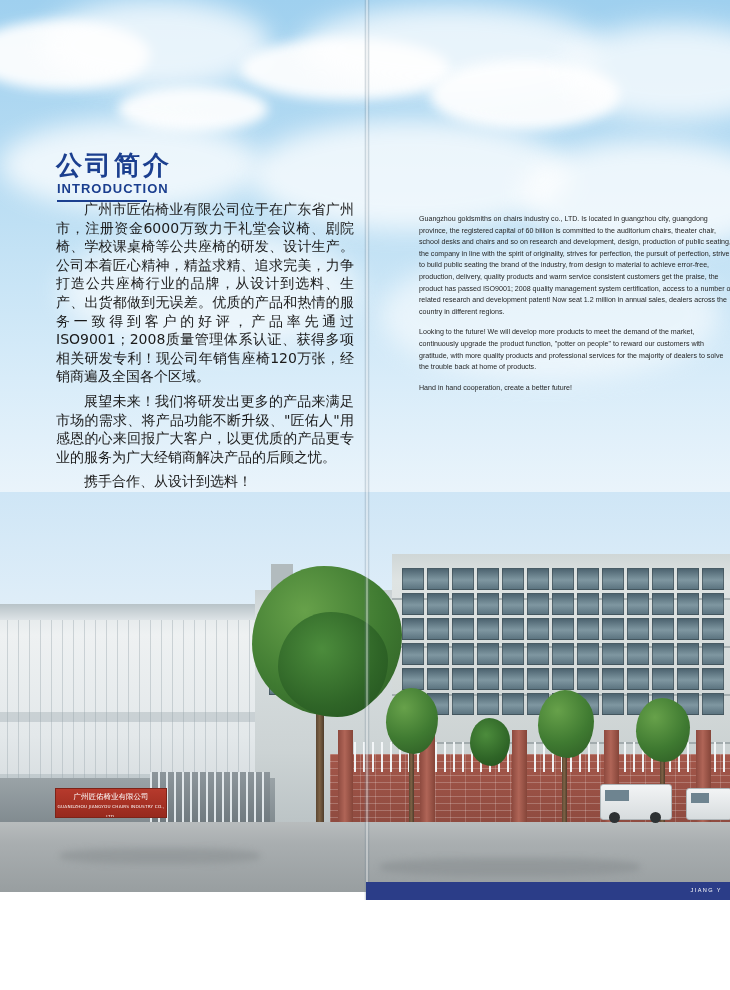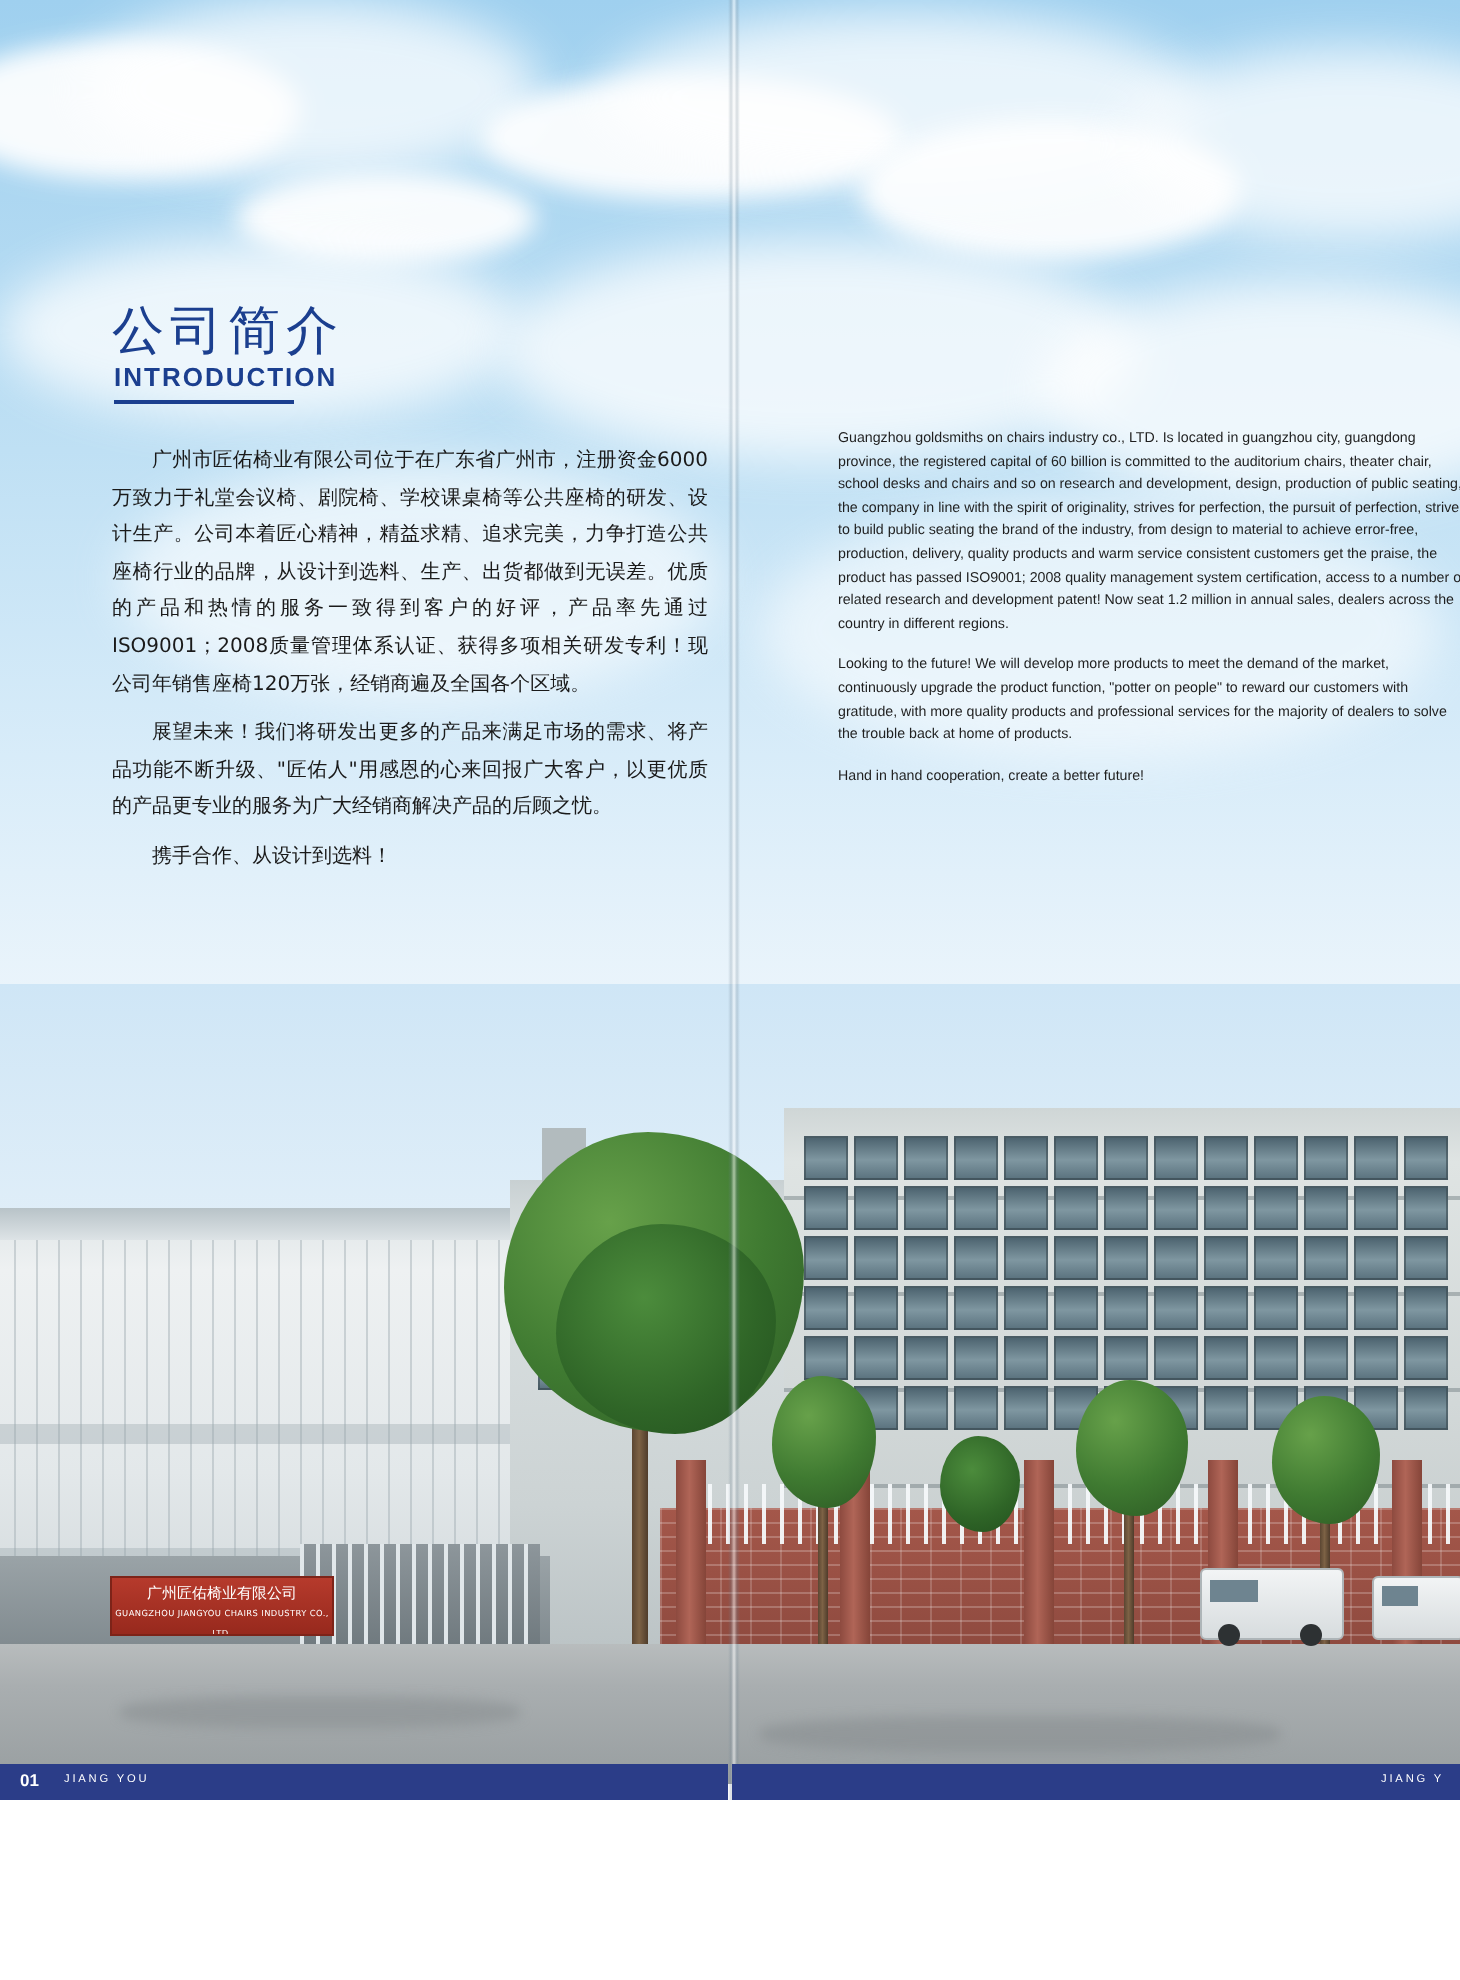--- a/index.html
+++ b/index.html
@@ -54,21 +54,21 @@
     z-index: 6;
   }
 
   
   .heading-cn {
     position: absolute;
     left: 56px;
     top: 148px;
     font-family: "DejaVu Sans", "Liberation Sans", sans-serif;
     font-size: 26px;
-    font-weight: normal;
+    font-weight: bold;
     letter-spacing: 3px;
     color: #1b3f8f;
     z-index: 5;
   }
   .heading-en {
     position: absolute;
     left: 57px;
     top: 181px;
     font-size: 13px;
     font-weight: bold;
@@ -82,24 +82,24 @@
     top: 200px;
     width: 90px;
     height: 2px;
     background: #1b3f8f;
     z-index: 5;
   }
 
   .cn-body {
     position: absolute;
     left: 56px;
-    top: 222px;
+    top: 200px;
     width: 298px;
     font-family: "DejaVu Sans", "Liberation Sans", sans-serif;
-    font-size: 10px;
+    font-size: 14px;
     line-height: 18.6px;
     color: #1a1a1a;
     text-align: justify;
     z-index: 5;
   }
   .cn-body p { margin: 0 0 6px 0; text-indent: 2em; }
   .cn-body p:last-child { margin-bottom: 0; }
 
   .en-body {
     position: absolute;
@@ -516,22 +516,18 @@
     <div class="van" style="left:600px; top:292px; width:70px; height:34px;">
       <div style="position:absolute; left:4px; top:5px; width:24px; height:11px; background:#6e8490;"></div>
       <div style="position:absolute; left:8px; bottom:-4px; width:11px; height:11px; background:#2d3133; border-radius:50%;"></div>
       <div style="position:absolute; right:10px; bottom:-4px; width:11px; height:11px; background:#2d3133; border-radius:50%;"></div>
     </div>
     <div class="van" style="left:686px; top:296px; width:44px; height:30px;">
       <div style="position:absolute; left:4px; top:4px; width:18px; height:10px; background:#6e8490;"></div>
     </div>
   </div>
 
-  <div class="footer-left">
-    <span class="pagenum">01</span>
-    <span class="footer-label">JIANG YOU</span>
-  </div>
   <div class="footer-right">
     <span class="footer-label">JIANG Y</span>
   </div>
 
   <div class="bottom-white"></div>
 </div>
 
 </body></html>

